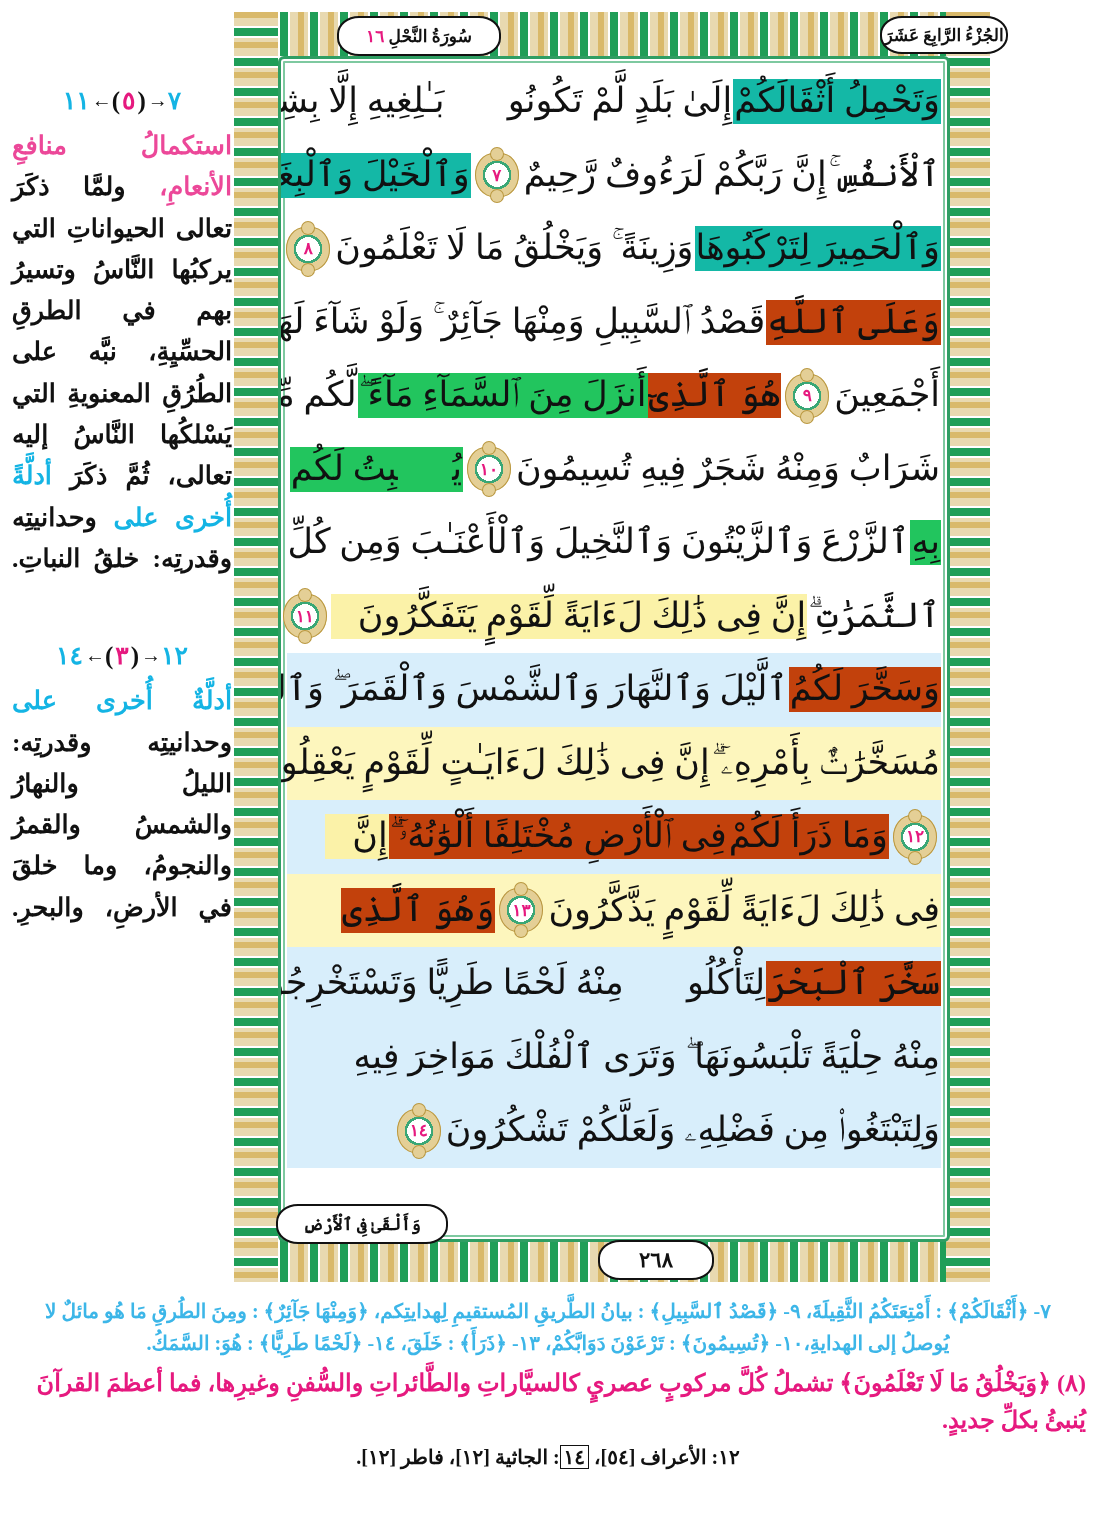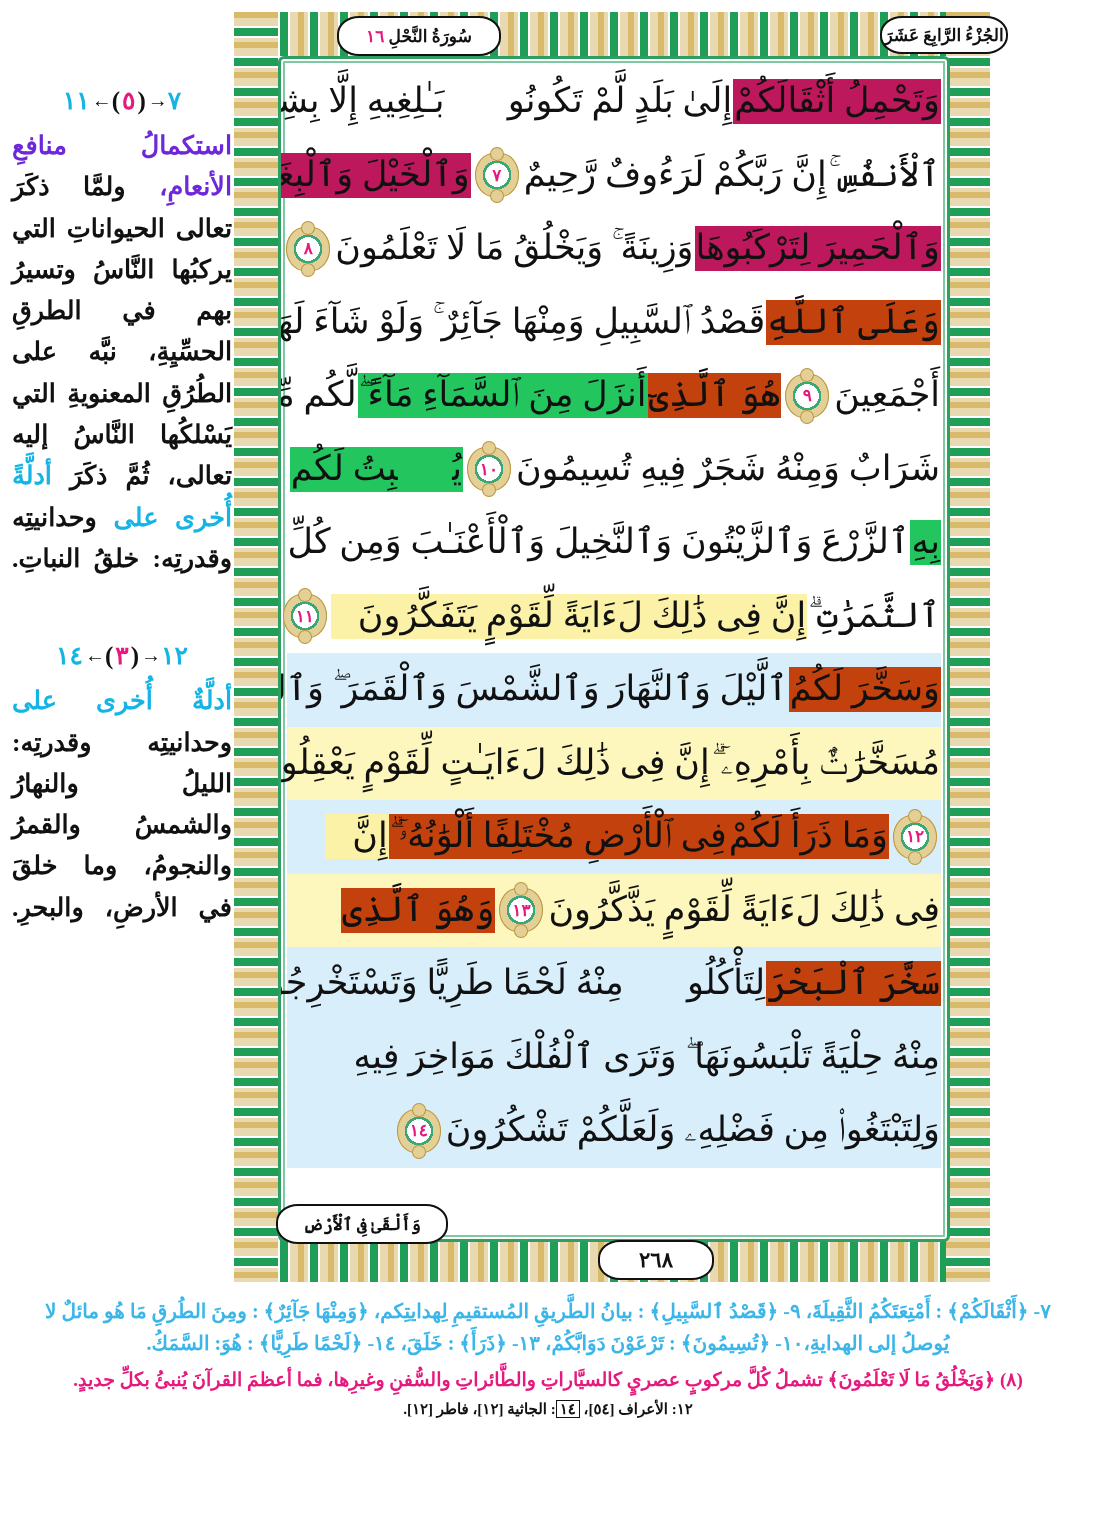--- a/index.html
+++ b/index.html
@@ -80,40 +80,40 @@
     direction:ltr;margin-bottom:10px;font-weight:bold;
   }
   .tag-row .nl,.tag-row .nr{color:#14b4e4;font-size:25px;}
   .tag-row .arrow{color:#111;font-size:20px;letter-spacing:-2px;}
   .tag-row .cnt{color:#e6197f;font-size:25px;}
   .tag-row .paren{color:#111;font-size:25px;}
   .side-p{
     font-size:25.5px;line-height:1.62;font-weight:bold;color:#111;
     text-align:justify;text-align-last:justify;margin:0 0 6px 0;
   }
-  .pink{color:#6d28d9;}
+  .pink{color:#ec4899;}
   .cyan{color:#14b4e4;}
   .gap{height:56px;}
 
   
   .quran{
     position:absolute;left:0;top:0;width:666px;height:1180px;
     direction:rtl;padding:6px 6px 0 6px;box-sizing:border-box;
   }
   .qline{
     height:73.5px;display:flex;align-items:center;justify-content:flex-start;
     direction:rtl;white-space:nowrap;overflow:visible;
   }
   .seg{
     font-family:"Liberation Serif","DejaVu Serif",serif;
     font-size:35px;font-weight:500;color:#111;direction:rtl;
     line-height:1.05;padding:4px 1px;display:inline-block;
     letter-spacing:-0.5px;
   }
-  .hl-green{background:#be185d;}
+  .hl-green{background:#14b8a6;}
   .hl-pink{background:#c2410c;}
   .hl-blue{background:#22c55e;}
   .hl-yellow{background:#fbf2a8;padding-left:27px;}
   .hl-none{background:transparent;}
 
   
   .wash-blue{background:#d8eefb;}
   .wash-yellow{background:#fdf6bd;}
   .wash-none{background:transparent;}
 
@@ -142,25 +142,25 @@
   .footnotes{
     position:absolute;left:10px;top:1296px;width:1076px;
     direction:rtl;text-align:center;
   }
   .fn-cyan{
     color:#3cb6e8;font-weight:bold;font-size:20px;line-height:1.52;
     margin:0 0 2px 0;text-align:justify;text-align-last:center;
     padding:0 6px;
   }
   .fn-pink{
-    color:#e6197f;font-weight:bold;font-size:19px;line-height:1.55;
-    margin:0;text-align:center;
+    color:#e6197f;font-weight:bold;font-size:24px;line-height:1.55;
+    margin:0;text-align:right;
   }
   .fn-ref{
-    color:#111;font-weight:bold;font-size:15px;margin-top:6px;text-align:center;
+    color:#111;font-weight:bold;font-size:20px;margin-top:6px;text-align:center;
   }
   .boxed{border:1.5px solid #111;padding:0 3px;}
   .fn-sep{height:4px;}
 </style>
 </head>
 <body>
 
 <div class="page">
 
   <div class="frame">

